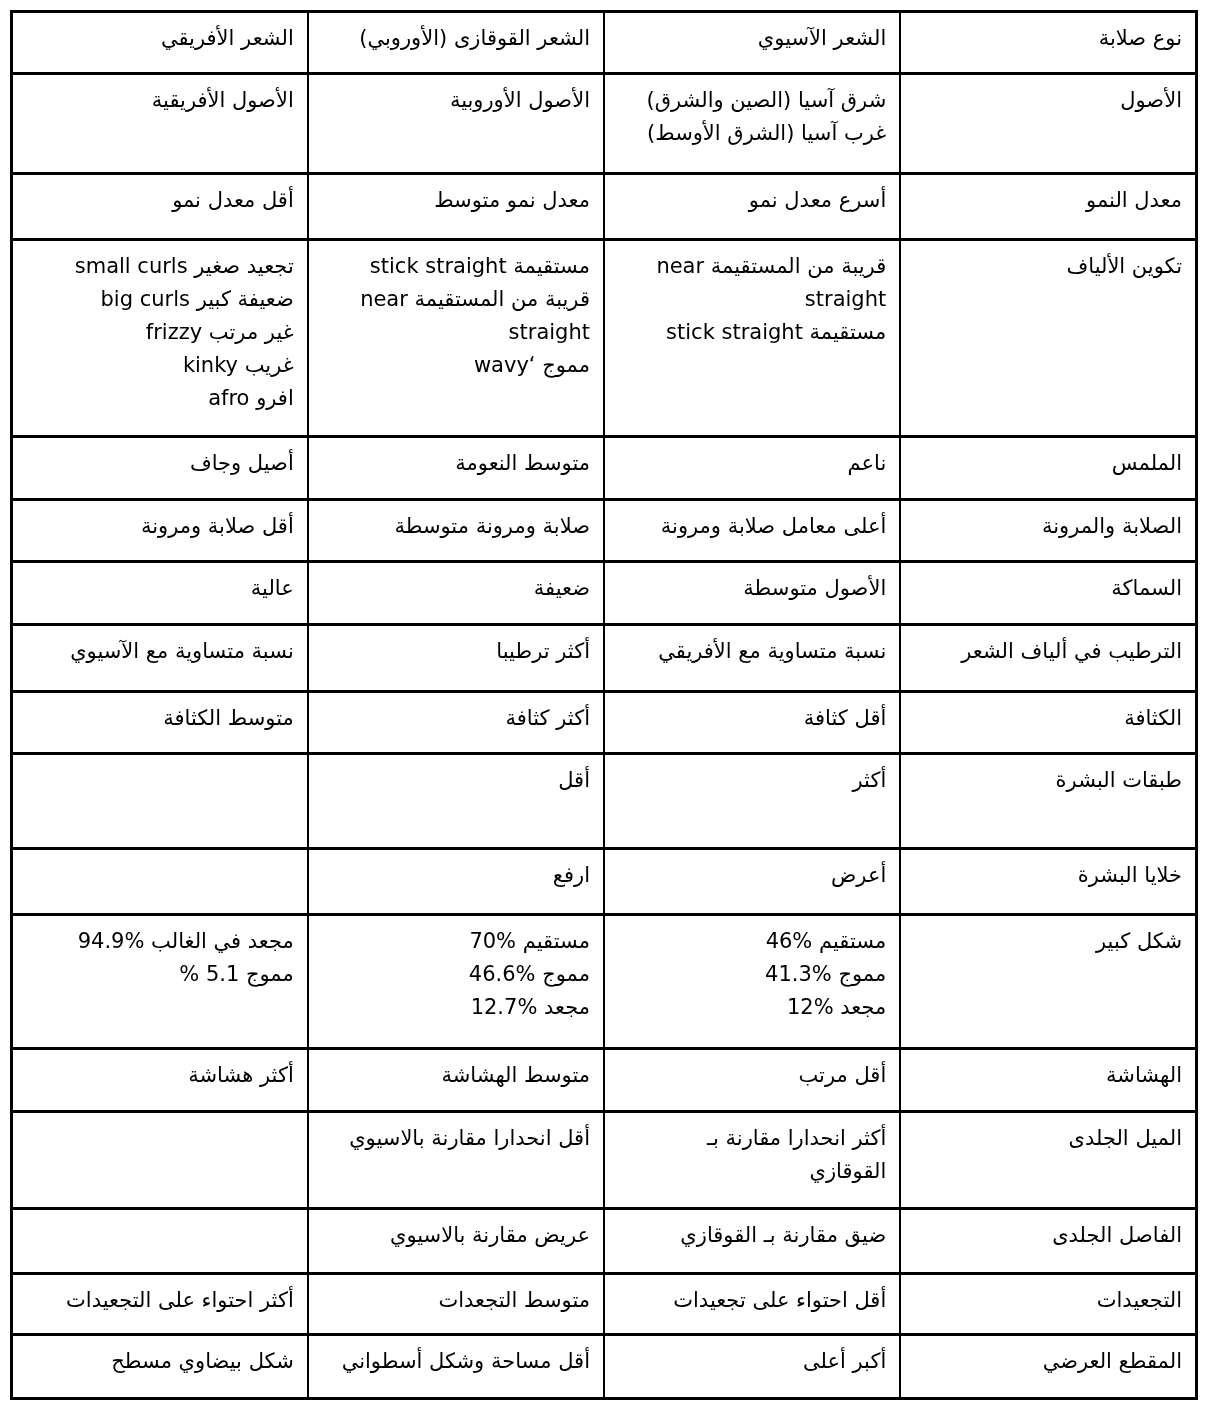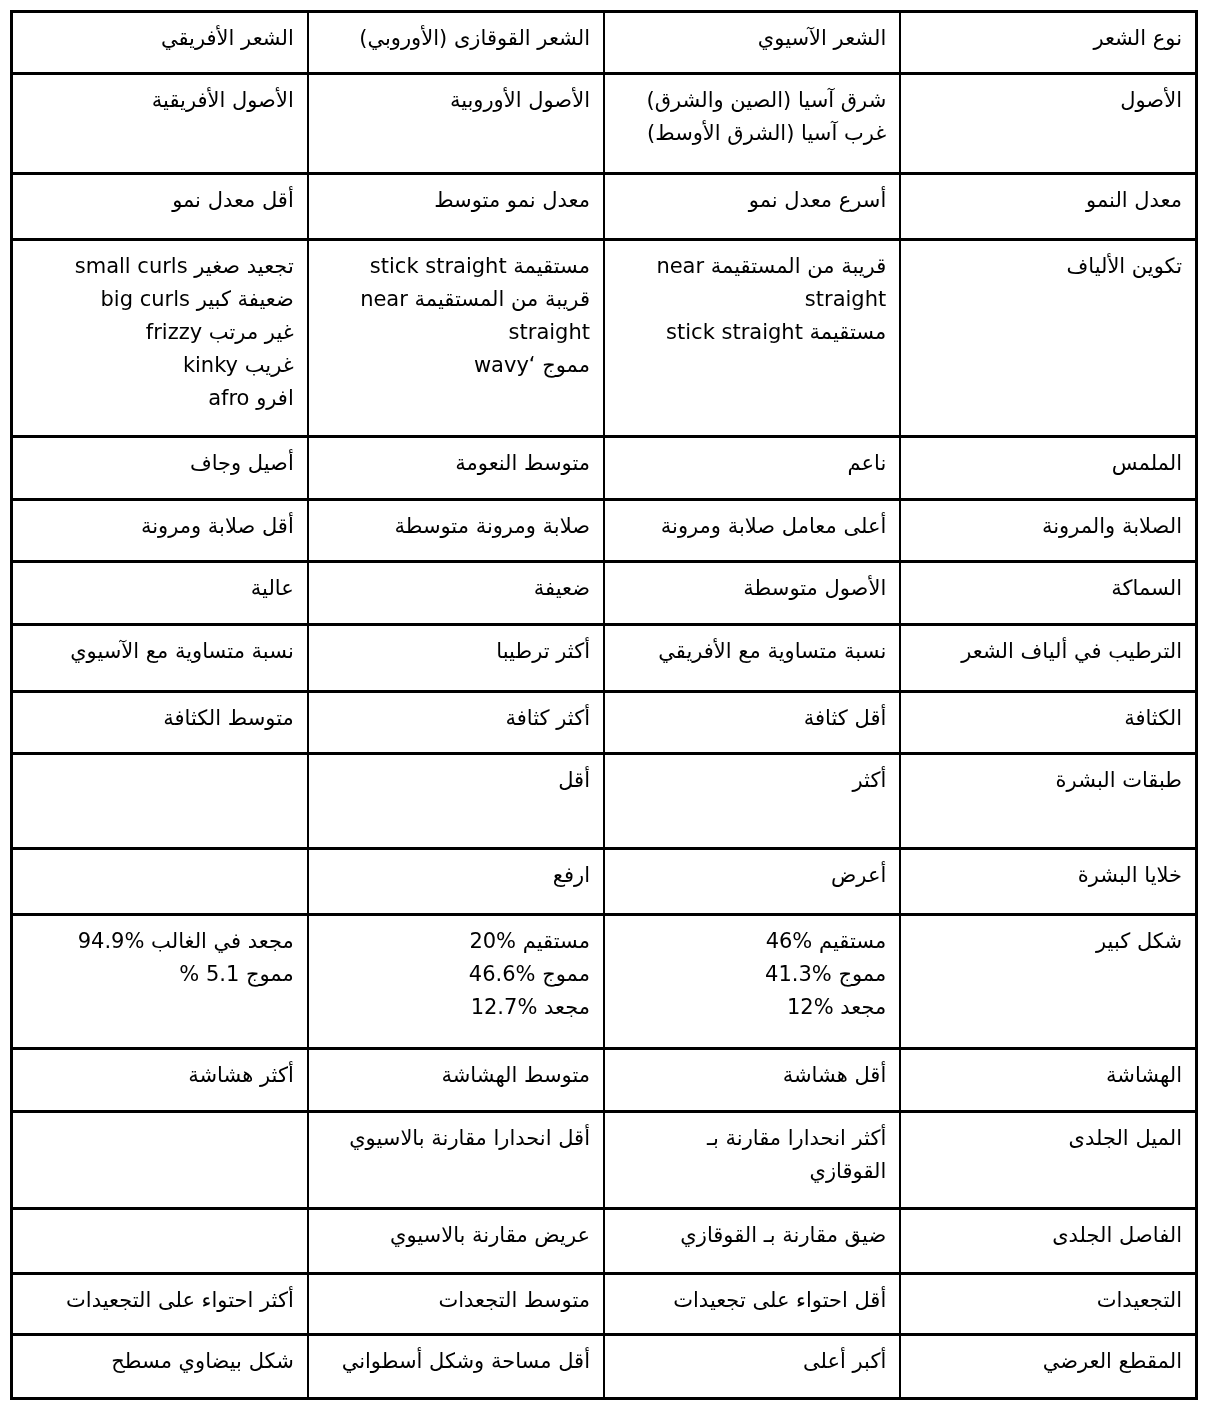--- a/index.html
+++ b/index.html
@@ -53,21 +53,21 @@
   <table class="cmp">
     <colgroup>
       <col style="width:25%">
       <col style="width:25%">
       <col style="width:25%">
       <col style="width:25%">
     </colgroup>
     <tbody>
         <tr style="height: 62px;">
           <td>
-            <div class="cell-line">نوع الشعر</div>
+            <div class="cell-line">نوع صلابة</div>
           </td>
           <td>
             <div class="cell-line">الشعر الآسيوي</div>
           </td>
           <td>
             <div class="cell-line">الشعر القوقازى (الأوروبي)</div>
           </td>
           <td>
             <div class="cell-line">الشعر الأفريقي</div>
           </td>
@@ -221,35 +221,35 @@
         <tr style="height: 134px;">
           <td>
             <div class="cell-line">شكل كبير</div>
           </td>
           <td>
             <div class="cell-line">مستقيم %46</div>
             <div class="cell-line">مموج %41.3</div>
             <div class="cell-line">مجعد %12</div>
           </td>
           <td>
-            <div class="cell-line">مستقيم %20</div>
+            <div class="cell-line">مستقيم %70</div>
             <div class="cell-line">مموج %46.6</div>
             <div class="cell-line">مجعد %12.7</div>
           </td>
           <td>
             <div class="cell-line">مجعد في الغالب %94.9</div>
             <div class="cell-line">مموج 5.1 %</div>
           </td>
         </tr>
         <tr style="height: 63px;">
           <td>
             <div class="cell-line">الهشاشة</div>
           </td>
           <td>
-            <div class="cell-line">أقل هشاشة</div>
+            <div class="cell-line">أقل مرتب</div>
           </td>
           <td>
             <div class="cell-line">متوسط الهشاشة</div>
           </td>
           <td>
             <div class="cell-line">أكثر هشاشة</div>
           </td>
         </tr>
         <tr style="height: 97px;">
           <td>

